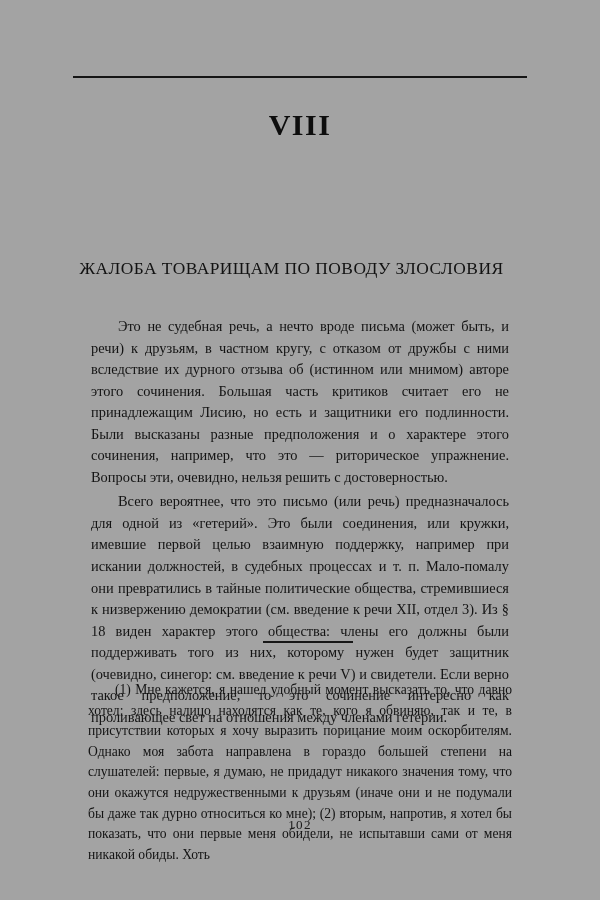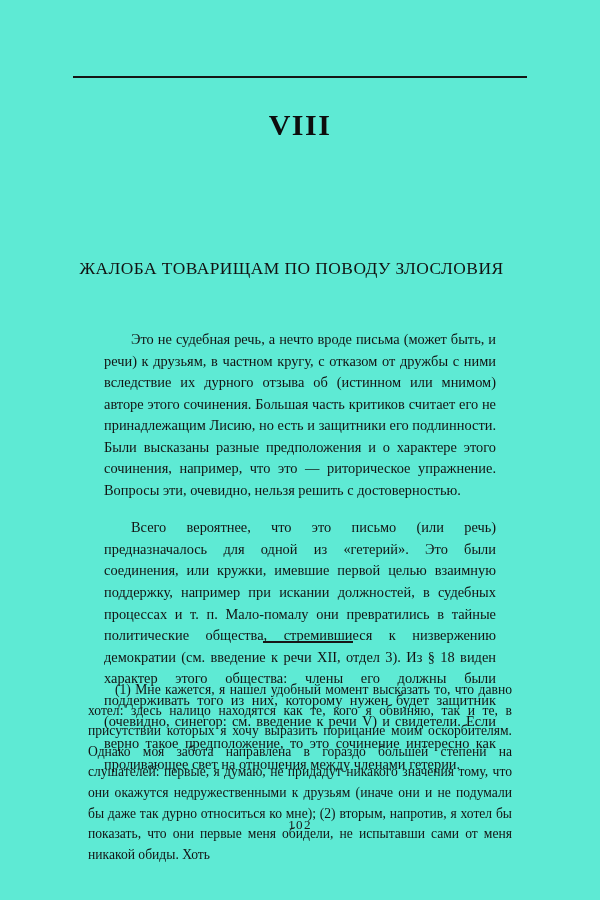--- a/index.html
+++ b/index.html
@@ -16,21 +16,21 @@
     color: #111111;
     -webkit-font-smoothing: antialiased;
   }
 
   .page {
     position: absolute;
     left: 0;
     top: 0;
     width: 600px;
     height: 900px;
-    background: #5eead4;
+    background: #a3a3a3;
   }
 
   
   .top-rule {
     position: absolute;
     left: 73px;
     top: 76px;
     width: 454px;
     height: 2px;
     background: #151515;
@@ -66,21 +66,21 @@
 
   
   .body-block {
     position: absolute;
     left: 88px;
     top: 313px;
     width: 424px;
   }
 
   .para {
-    margin: 16px;
+    margin: 3px;
     text-align: justify;
     text-align-last: left;
     text-justify: inter-word;
     font-size: 14.4px;
     line-height: 21.55px;
     text-indent: 27px;
     color: #131313;
     hyphens: manual;
   }
 

